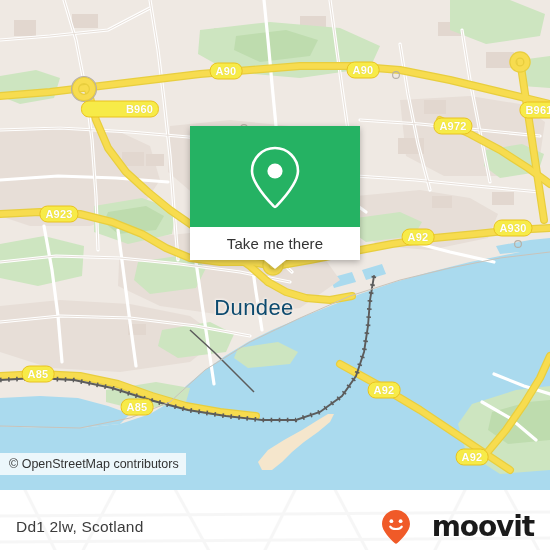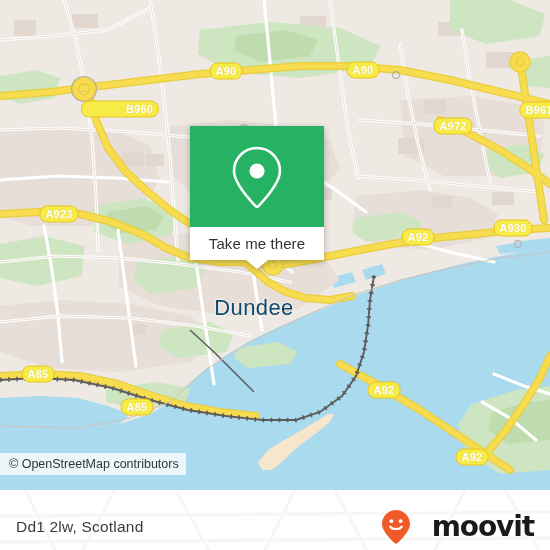--- a/index.html
+++ b/index.html
@@ -73,21 +73,21 @@
     border-radius: 50%;
     background: #6f6f6f;
     transform: translate(-50%, -50%);
   }
 
   
   #callout {
     position: absolute;
     left: 190px;
     top: 126px;
-    width: 134px;
+    width: 170px;
     filter: drop-shadow(0 2px 3px rgba(0,0,0,0.28));
   }
   #callout-top {
     height: 101px;
     background: #25B263;
     display: flex;
     align-items: center;
     justify-content: center;
   }
   #callout-bottom {

